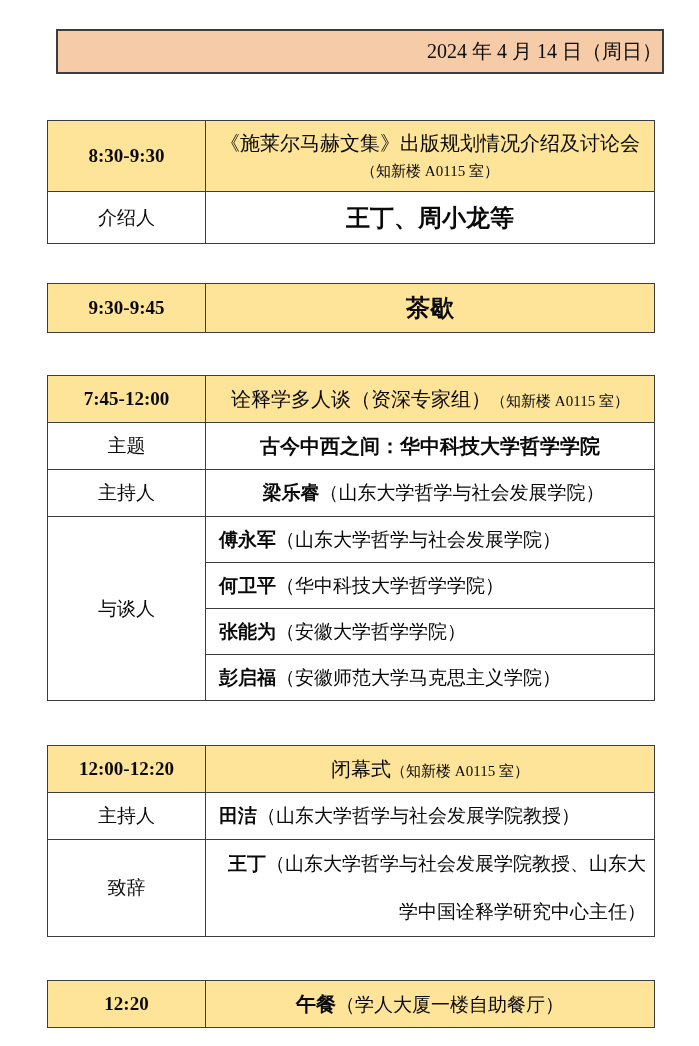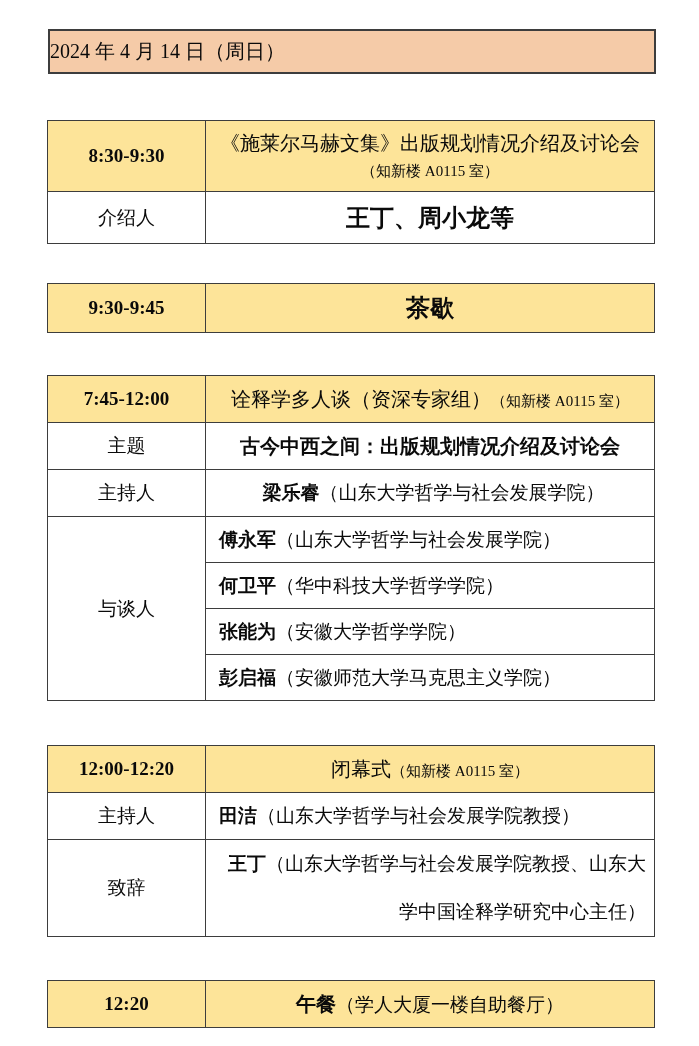--- a/index.html
+++ b/index.html
@@ -15,27 +15,27 @@
   .page {
     position: relative;
     width: 699px;
     height: 1046px;
     font-family: "Liberation Serif", "DejaVu Serif", serif;
     color: #0a0a0a;
     background: #ffffff;
   }
   .banner {
     position: absolute;
-    left: 48px;
+    left: 56px;
     top: 29px;
     width: 604px;
     height: 41px;
     background: var(--banner-bg, #f5cba8);
     border: 2px solid var(--border-col, #3d3d3d);
-    text-align: left;
+    text-align: right;
     line-height: 41px;
     font-size: 20px;
   }
   table.sched {
     position: absolute;
     left: 47px;
     width: 608px;
     border-collapse: collapse;
     table-layout: fixed;
   }
@@ -119,21 +119,21 @@
   <table class="sched t3">
     <tbody>
         <tr class="hdr">
       <td class="timecol">7:45-12:00</td>
       <td>
         <span class="title-main">诠释学多人谈（资深专家组）</span><span class="loc-small">（知新楼 A0115 室）</span>
       </td>
     </tr>
     <tr class="theme-row">
       <td class="timecol" style="font-weight:normal">主题</td>
-      <td class="bold" style="font-size:20px">古今中西之间：出版规划情况介绍及讨论会</td>
+      <td class="bold" style="font-size:20px">古今中西之间：华中科技大学哲学学院</td>
     </tr>
     <tr class="host-row">
       <td class="timecol" style="font-weight:normal">主持人</td>
       <td class="name-cell">
         <span class="bold">梁乐睿</span><span>（山东大学哲学与社会发展学院）</span>
       </td>
     </tr>
     <tr class="panel-row">
       <td class="timecol" style="font-weight:normal" rowspan="4">与谈人</td>
       <td class="name-cell">

